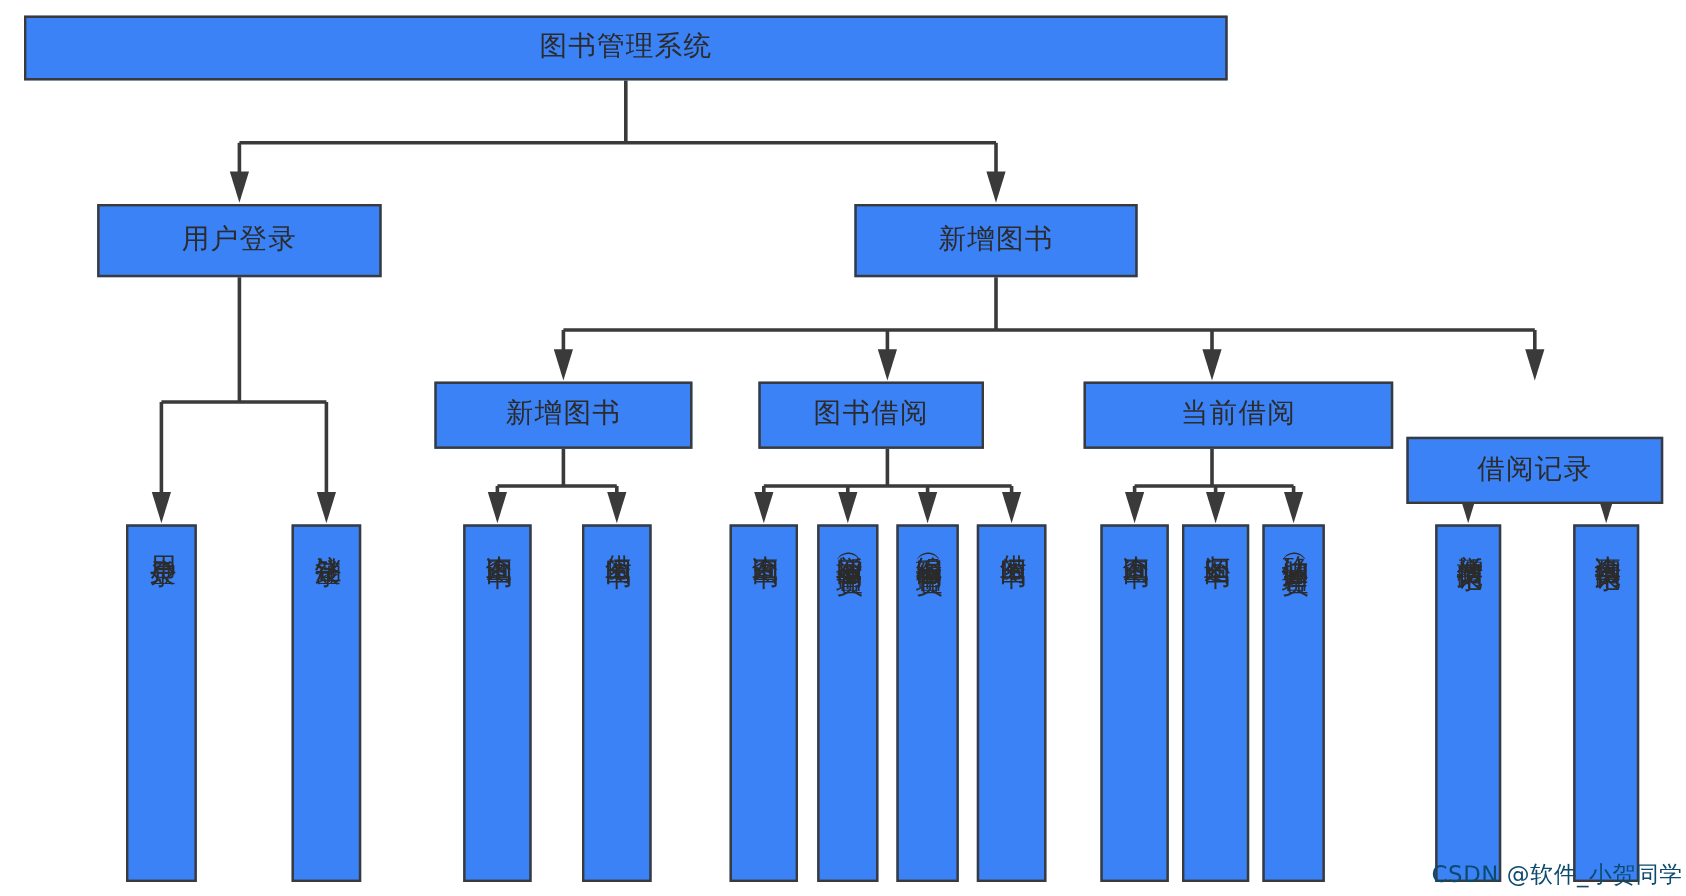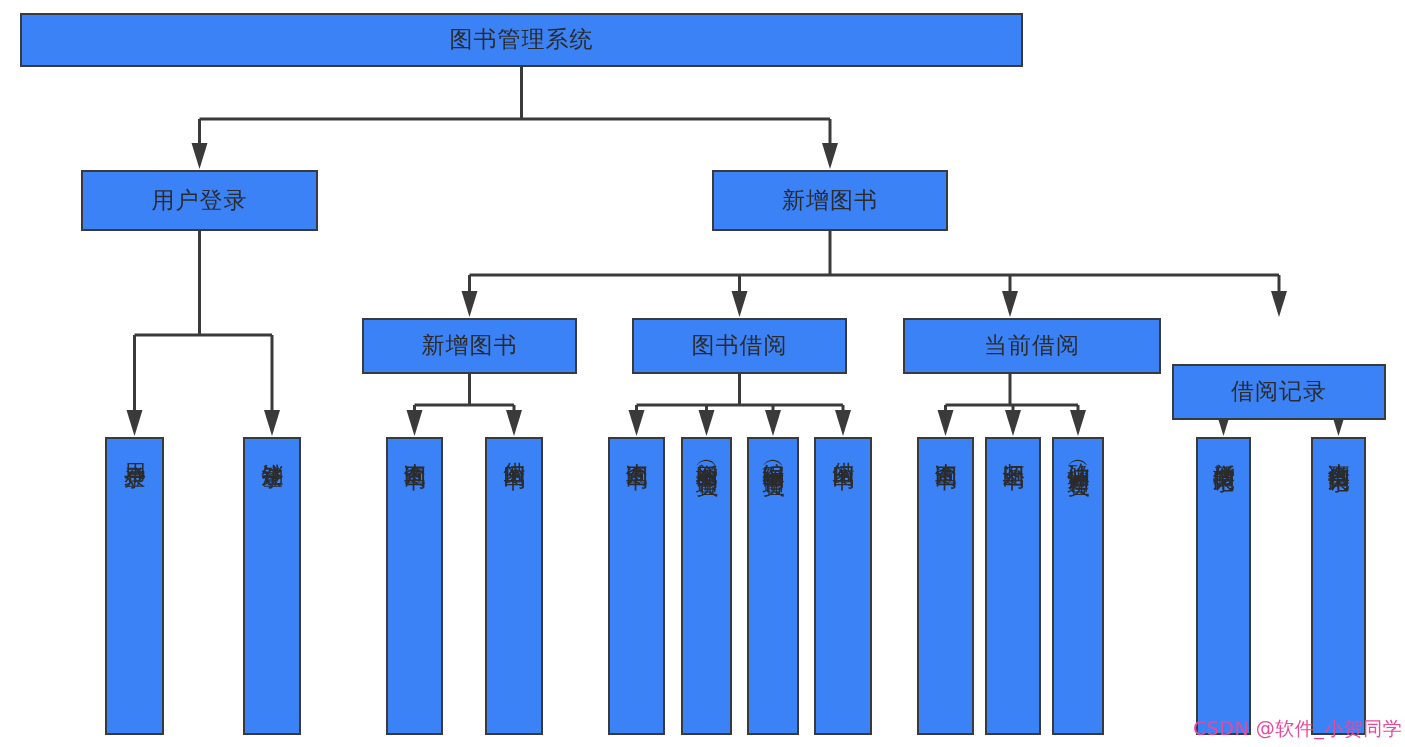--- a/index.html
+++ b/index.html
@@ -55,21 +55,21 @@
     text-orientation: upright;
     font-size: 22px;
     line-height: 1.22;
     letter-spacing: 2px;
     color: #2b2b2b;
     white-space: nowrap;
   }
   .watermark {
     position: absolute;
     font-size: 19px;
-    color: #ec4899;
+    color: #0c4a6e;
     white-space: nowrap;
     letter-spacing: 0.5px;
   }
 </style>
 </head>
 <body>
 
 <div id="canvas">
 
   <svg id="edges" viewBox="0 0 1405 747" width="1405" height="747" aria-hidden="true">
@@ -142,21 +142,21 @@
   <div class="node horiz" style="left: 81px; top: 170px; width: 237px; height: 61px;">
     <span>用户登录</span>
   </div>
   <div class="node horiz" style="left: 712px; top: 170px; width: 236px; height: 61px;">
     <span>新增图书</span>
   </div>
 
   <div class="node horiz" style="left: 362px; top: 318px; width: 215px; height: 56px;">
     <span>新增图书</span>
   </div>
-  <div class="node horiz" style="left: 632px; top: 318px; width: 215px; height: 56px;">
+  <div class="node horiz" style="left: 632px; top: 318px; width: 188px; height: 56px;">
     <span>图书借阅</span>
   </div>
   <div class="node horiz" style="left: 903px; top: 318px; width: 258px; height: 56px;">
     <span>当前借阅</span>
   </div>
   <div class="node horiz" style="left: 1172px; top: 318px; width: 214px; height: 56px; margin-top: 46px;">
     <span>借阅记录</span>
   </div>
 
   <div class="node leaf" style="left: 105px; top: 437px; width: 59px; height: 298px;">

